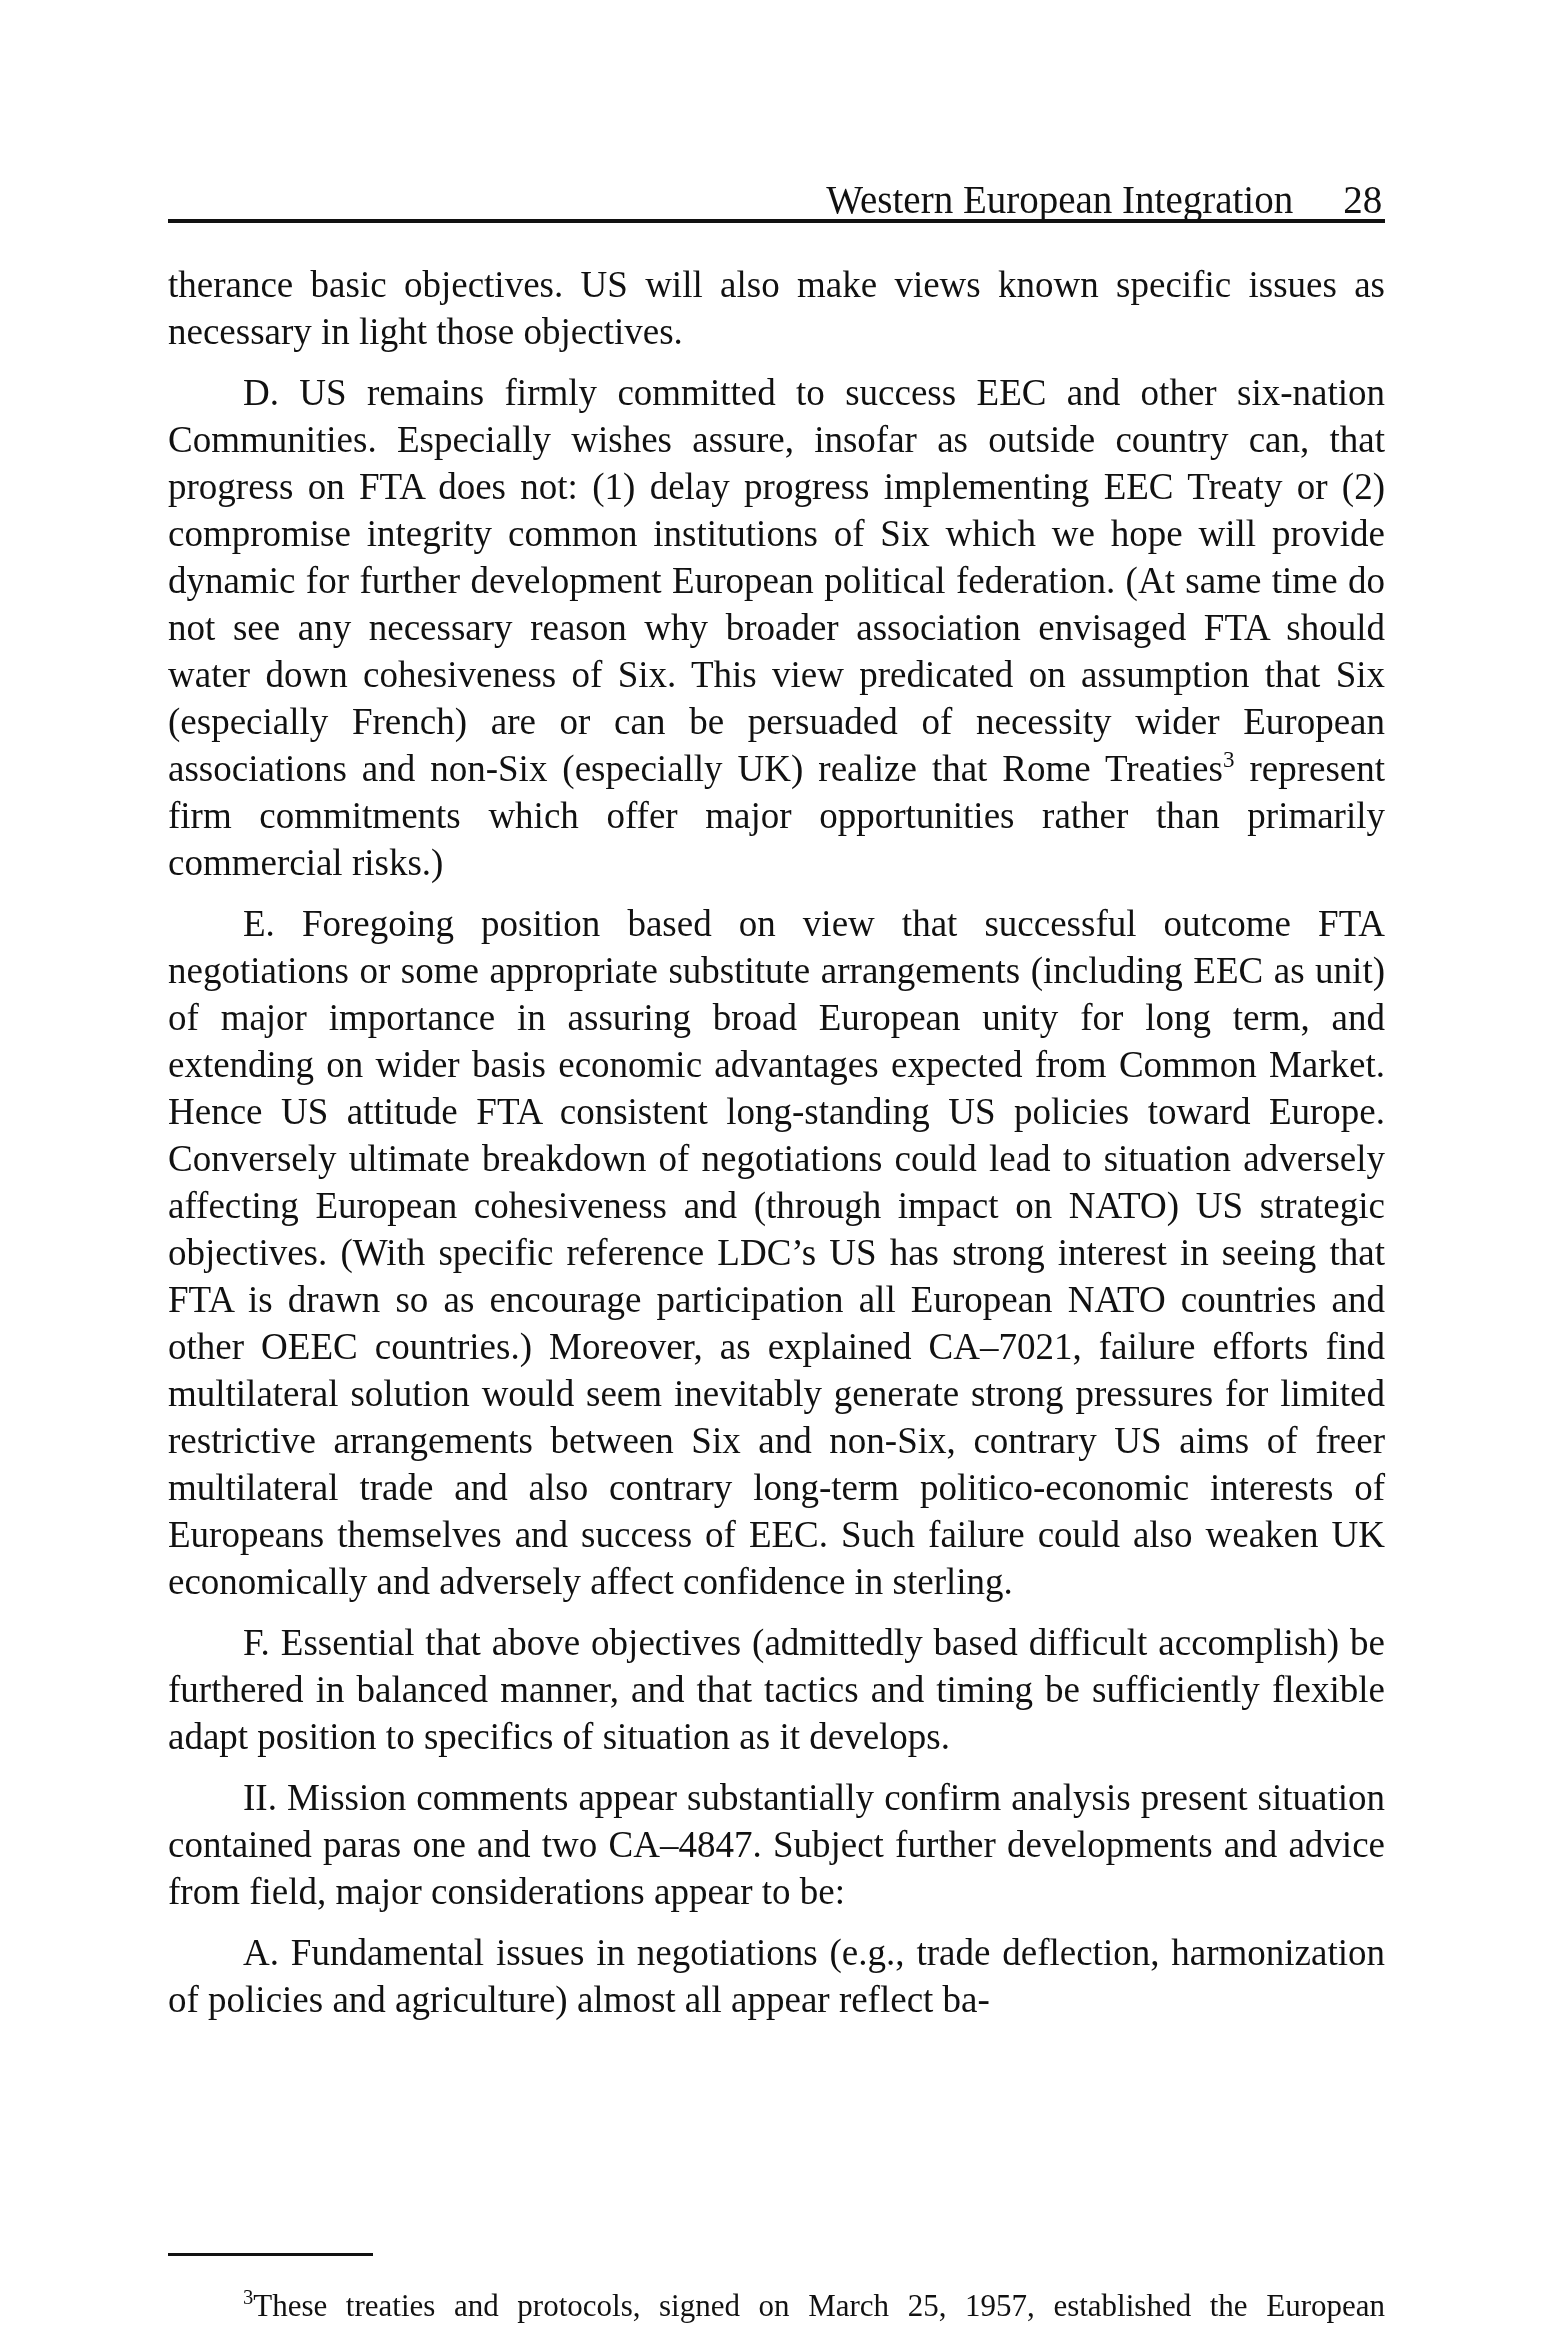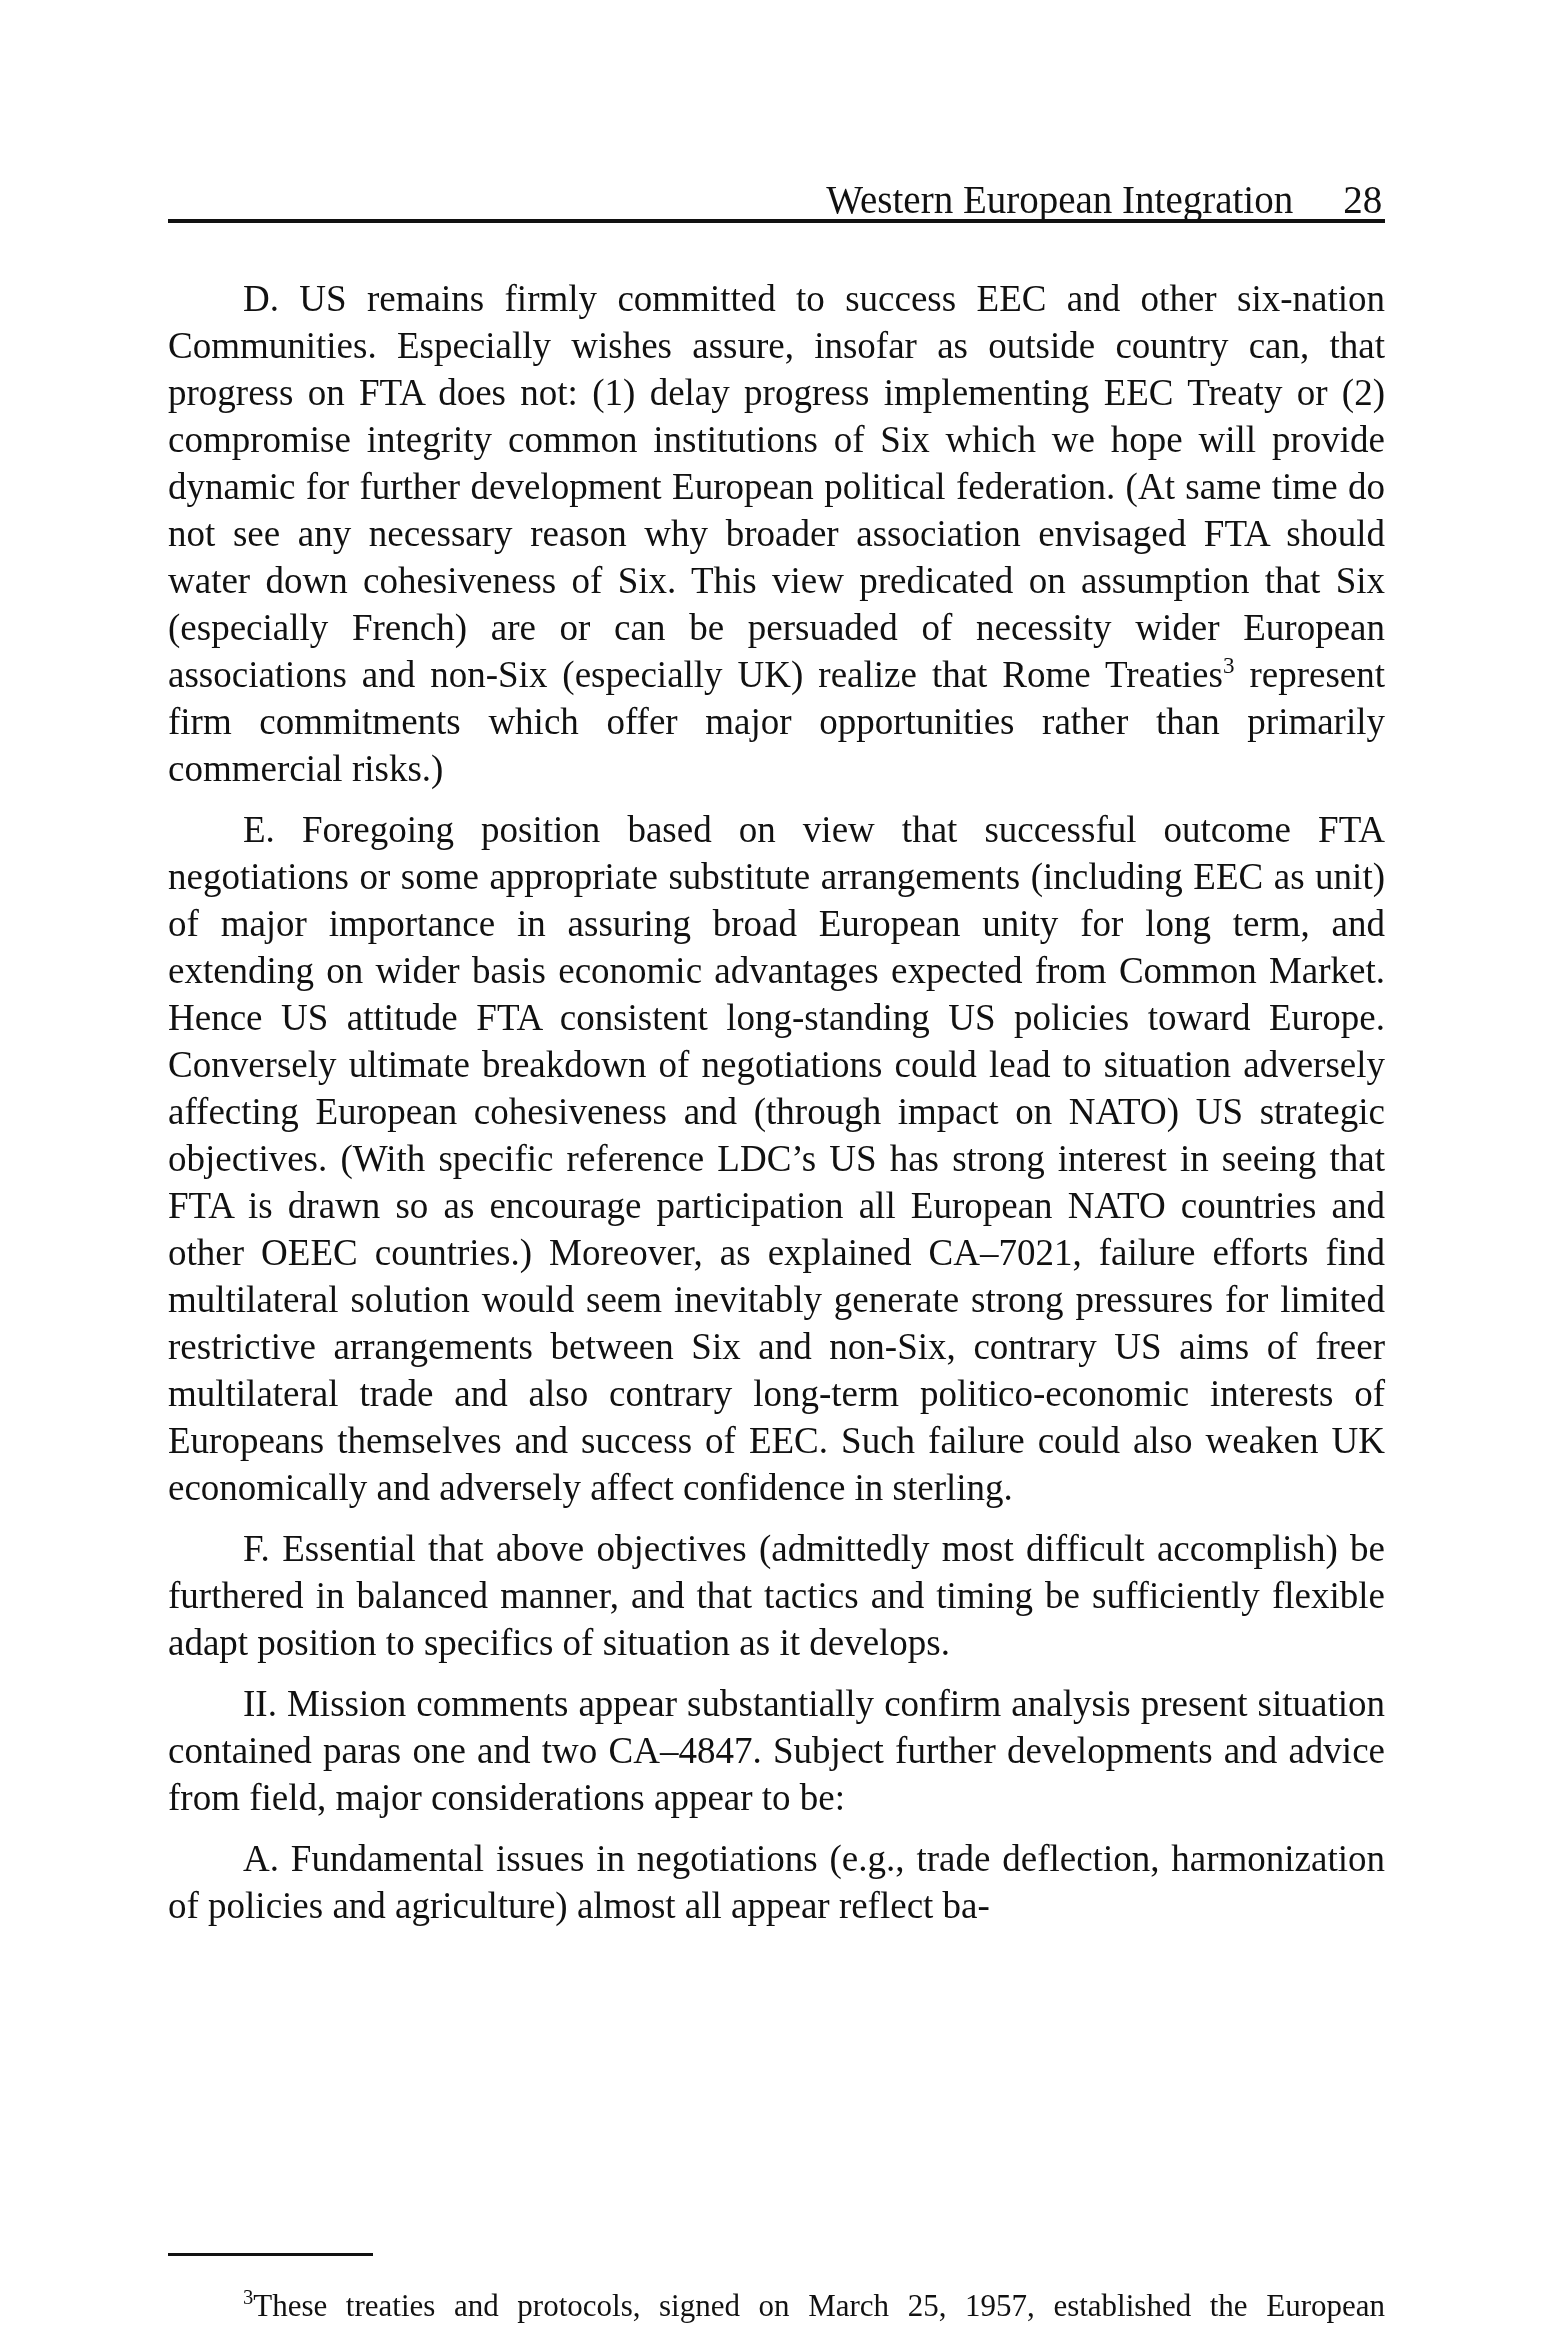--- a/index.html
+++ b/index.html
@@ -102,26 +102,27 @@
 
 <div class="page">
 
   <div class="running-head">
     <span class="title">Western European Integration</span>
     <span class="pageno">28</span>
   </div>
   <div class="head-rule"></div>
 
   <div class="body-text">
+    <p>therance basic objectives. US will also make views known specific issues as necessary in light those objectives.</p>
 
     <p class="indent"><span>D. US remains firmly committed to success EEC and other six-nation Communities. Especially wishes assure, insofar as outside country can, that progress on FTA does not: (1) delay progress implementing EEC Treaty or (2) compromise integrity common institutions of Six which we hope will provide dynamic for further development European political federation. (At same time do not see any necessary reason why broader association envisaged FTA should water down cohesiveness of Six. This view predicated on assumption that Six (especially French) are or can be persuaded of necessity wider European associations and non-Six (especially UK) realize that Rome Treaties</span><sup class="fnref">3</sup><span> represent firm commitments which offer major opportunities rather than primarily commercial risks.)</span></p>
 
     <p class="indent">E. Foregoing position based on view that successful outcome FTA negotiations or some appropriate substitute arrangements (including EEC as unit) of major importance in assuring broad European unity for long term, and extending on wider basis economic advantages expected from Common Market. Hence US attitude FTA consistent long-standing US policies toward Europe. Conversely ultimate breakdown of negotiations could lead to situation adversely affecting European cohesiveness and (through impact on NATO) US strategic objectives. (With specific reference LDC’s US has strong interest in seeing that FTA is drawn so as encourage participation all European NATO countries and other OEEC countries.) Moreover, as explained CA–7021, failure efforts find multilateral solution would seem inevitably generate strong pressures for limited restrictive arrangements between Six and non-Six, contrary US aims of freer multilateral trade and also contrary long-term politico-economic interests of Europeans themselves and success of EEC. Such failure could also weaken UK economically and adversely affect confidence in sterling.</p>
 
-    <p class="indent">F. Essential that above objectives (admittedly most difficult accomplish) be furthered in balanced manner, and that tactics and timing be sufficiently flexible adapt position to specifics of situation as it develops.</p>
+    <p class="indent">F. Essential that above objectives (admittedly based difficult accomplish) be furthered in balanced manner, and that tactics and timing be sufficiently flexible adapt position to specifics of situation as it develops.</p>
 
     <p class="indent">II. Mission comments appear substantially confirm analysis present situation contained paras one and two CA–4847. Subject further developments and advice from field, major considerations appear to be:</p>
 
     <p class="indent">A. Fundamental issues in negotiations (e.g., trade deflection, harmonization of policies and agriculture) almost all appear reflect ba-</p>
   </div>
 
   <div class="fn-rule"></div>
 
   <div class="footnote">
     <p><sup>3</sup><span>These treaties and protocols, signed on March 25, 1957, established the European Economic Community.</span></p>

